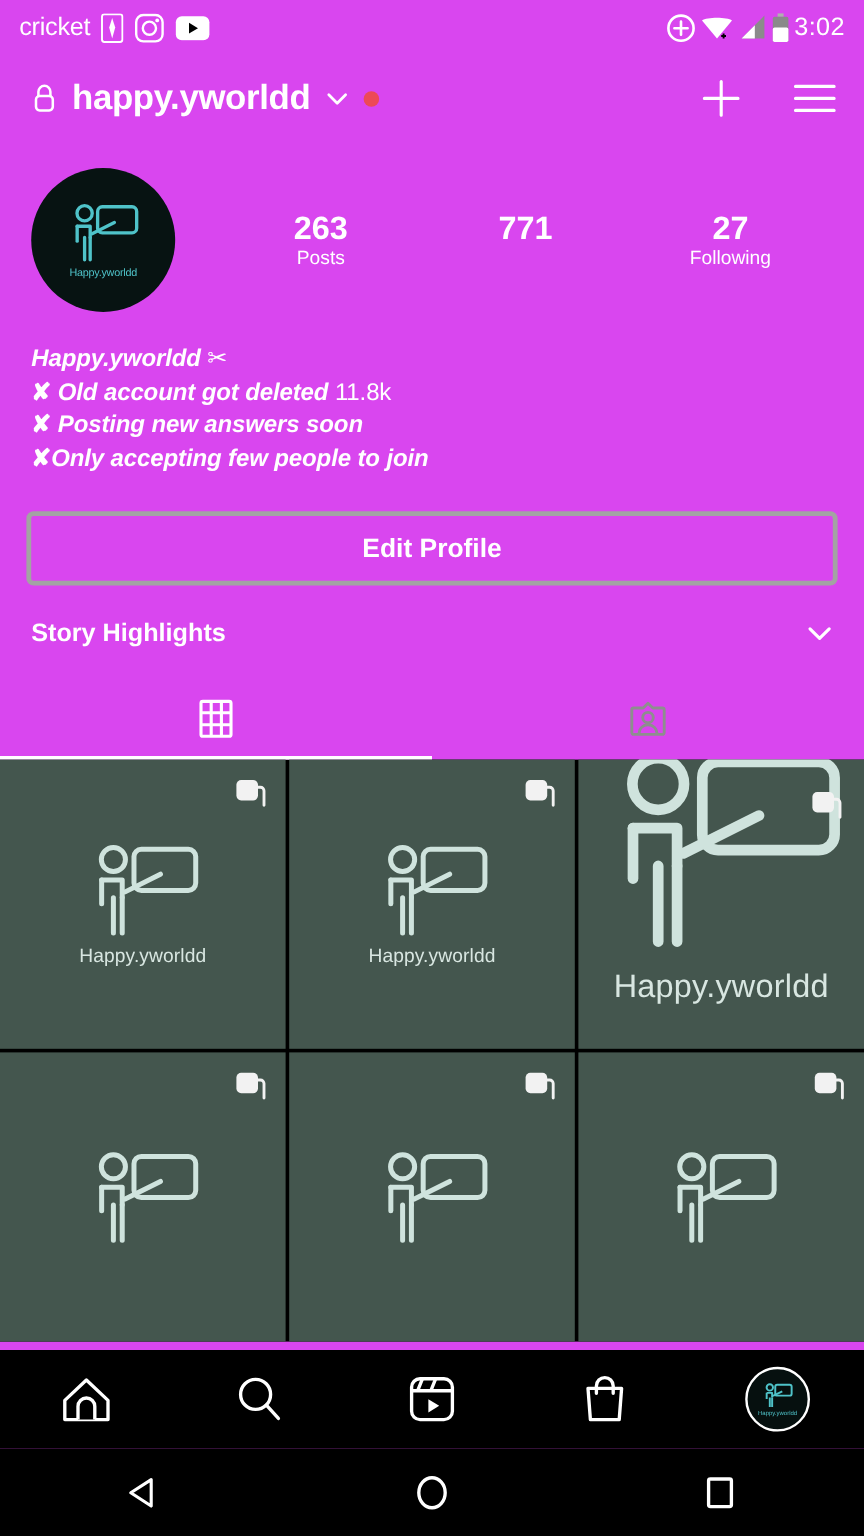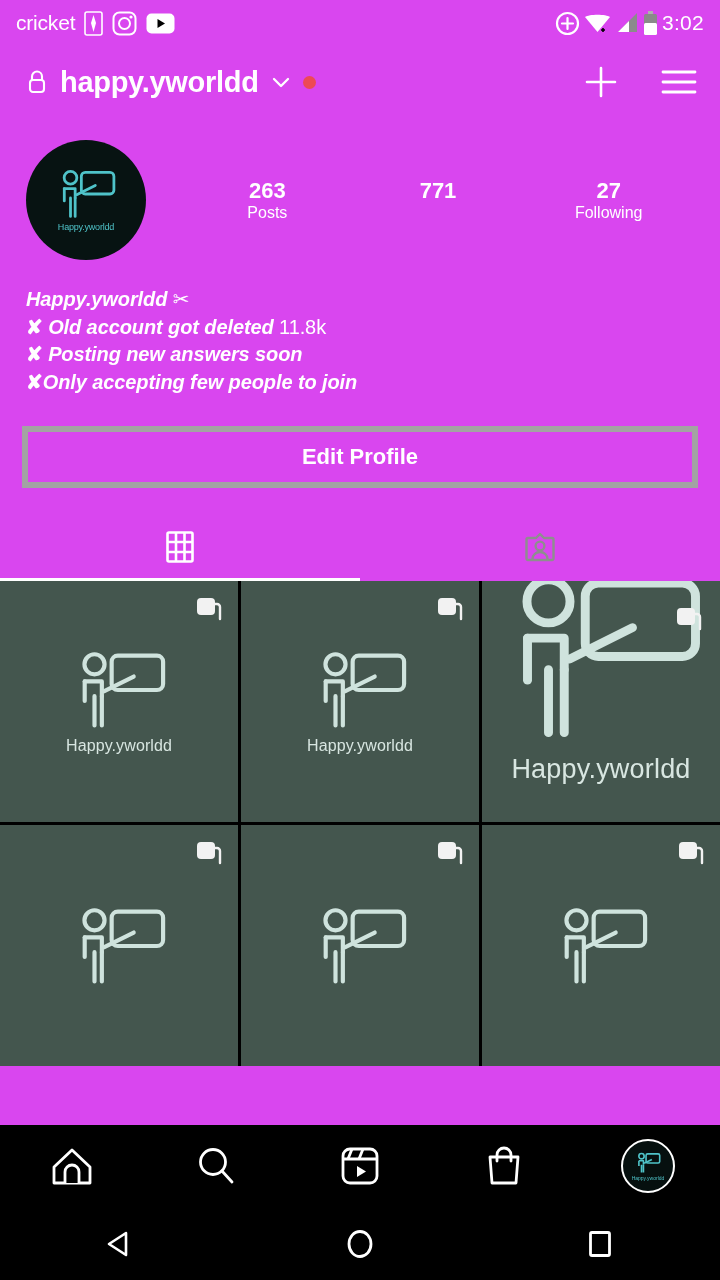--- a/index.html
+++ b/index.html
@@ -43,36 +43,36 @@
     width:120px; height:120px; border-radius:50%;
     background:#071312; position:relative; flex:none;
     display:flex; flex-direction:column; align-items:center; justify-content:center;
     overflow:hidden;
   }
   .avatar .avlabel {
     font-size:9px; color:#4fc3c9; margin-top:2px; letter-spacing:-.2px;
   }
   .stats { display:flex; flex:1; margin-left:36px; }
   .stat { flex:1; text-align:center; }
-  .stat .num { font-size:22px; font-weight:700; color:#fff; line-height:1.18; }
+  .stat .num { font-size:27px; font-weight:700; color:#fff; line-height:1.18; }
   .stat .lbl { font-size:16px; color:#fff; font-weight:400; }
 
   
   .bio { padding:26px 26px 0 26px; }
   .bio-line {
     color:#fff; font-size:20px; font-weight:700; font-style:italic;
     line-height:1.38; letter-spacing:-.1px; white-space:pre;
   }
   .bio-line .plain { font-weight:400; font-style:normal; }
   .bio-line .xm { font-style:normal; font-weight:700; }
 
   
   .edit-wrap { padding:30px 22px 0 22px; }
   .edit-btn {
-    width:100%; height:62px; border:6px solid #a3a3a3; border-radius:0;
+    width:100%; height:62px; border:4px solid #a3a3a3; border-radius:6px;
     background:transparent; color:#fff; font-size:22px; font-weight:700;
     display:flex; align-items:center; justify-content:center;
     font-family:"Liberation Sans", sans-serif; cursor:pointer;
   }
 
   
   .highlights {
     display:flex; align-items:center; padding:28px 24px 0 26px;
   }
   .hl-title { font-size:21px; font-weight:700; color:#fff; }
@@ -219,20 +219,26 @@
       <div class="bio-line"><span>Happy.yworldd </span><span class="plain">✂</span></div>
       <div class="bio-line"><span class="xm">✘</span><span> Old account got deleted </span><span class="plain">11.8k</span></div>
       <div class="bio-line"><span class="xm">✘</span><span> Posting new answers soon</span></div>
       <div class="bio-line"><span class="xm">✘</span><span>Only accepting few people to join</span></div>
     </div>
 
   <div class="edit-wrap">
     <button class="edit-btn">Edit Profile</button>
   </div>
 
+  <div class="highlights">
+    <span class="hl-title">Story Highlights</span>
+    <svg class="hl-chev" width="26" height="18" viewBox="0 0 26 18">
+      <path d="M5 5 L13 13 L21 5" fill="none" stroke="#fff" stroke-width="2.6" stroke-linecap="round" stroke-linejoin="round"></path>
+    </svg>
+  </div>
 
   <div class="tabs">
     <div class="tab">
       <svg width="34" height="34" viewBox="0 0 34 34">
         <rect x="4.5" y="2.5" width="25" height="29" rx="1.5" fill="none" stroke="#fff" stroke-width="2.6"></rect>
         <path d="M13 3 V31 M21.5 3 V31 M5 12 H29 M5 22 H29" stroke="#fff" stroke-width="2.6"></path>
       </svg>
     </div>
     <div class="tab">
       <svg width="36" height="36" viewBox="0 0 36 36">

